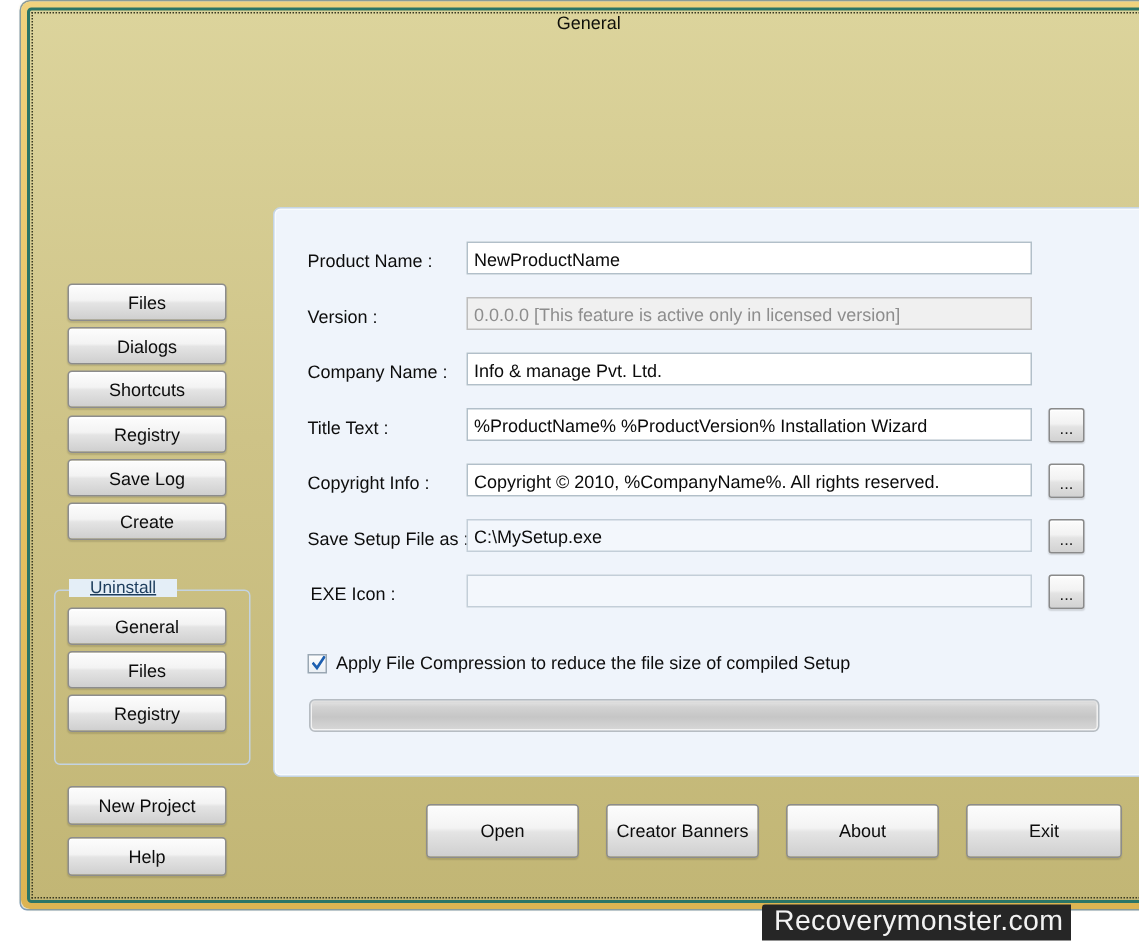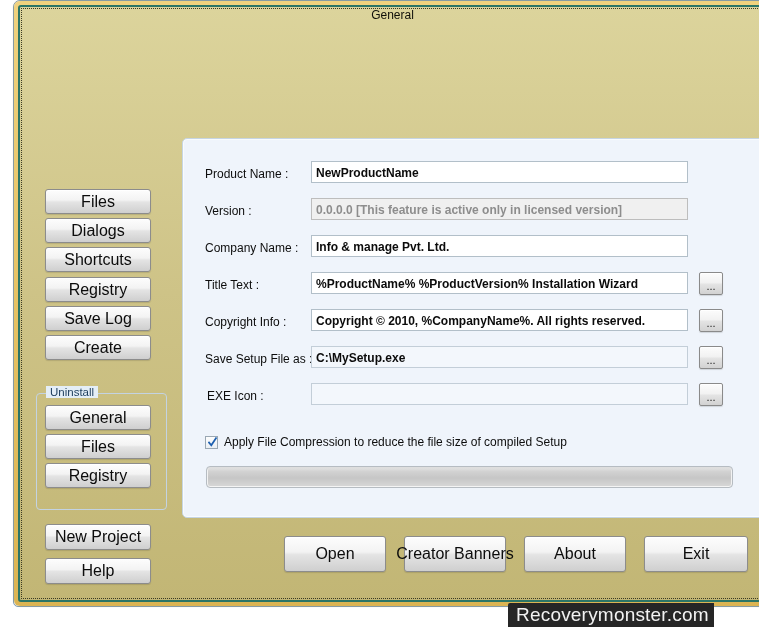--- a/index.html
+++ b/index.html
@@ -89,36 +89,37 @@
 
   
   .groupbox {
     position: absolute;
     border: 1px solid #c3d3e2;
     border-radius: 4px;
     background: transparent;
   }
   .group-legend {
     position: absolute; top: -8px; left: 9px;
-    padding: 0 4px;
+    padding: 0 14px;
     font-size: 11.5px; color: #1d3d5c;
     background: #e4eef7;
     white-space: nowrap;
+    text-decoration: underline;
   }
   #grp-install { left: 22px; top: 140px; width: 131px; height: 237px; }
   #grp-uninstall { left: 22px; top: 392px; width: 131px; height: 117px; }
 
   
   .btn {
     position: absolute;
     border: 1px solid #8c8c8c;
     border-radius: 3px;
     background: linear-gradient(180deg,#fdfdfd 0%,#f3f3f3 44%,#e4e4e4 52%,#cfcfcf 100%);
     box-shadow: inset 0 1px 0 #ffffff, 0 1px 1px rgba(0,0,0,.12);
-    font-size: 16px; color: #0c0c0c;
+    font-size: 12px; color: #0c0c0c;
     text-align: left;
     cursor: default;
     line-height: 1;
     display: flex; align-items: center; justify-content: center;
     font-family: "Liberation Sans", sans-serif;
     white-space: nowrap;
   }
   .side-btn { left: 31px; width: 106px; height: 25px; }
 
   
@@ -167,21 +168,20 @@
   .textbox {
     position: absolute;
     height: 22px;
     border: 1px solid #b2bfc9;
     background: #ffffff;
     font-size: 12px; color: #0b0b0b;
     padding: 3px 0 0 4px;
     line-height: 16px;
     white-space: nowrap;
     overflow: hidden;
-    font-weight: bold;
   }
   .textbox.disabled {
     background: #f0f0f0;
     border-color: #bdbdbd;
     color: #8d8d8d;
   }
   .textbox.tinted {
     background: #f3f7fc;
     border-color: #c3ced8;
   }

